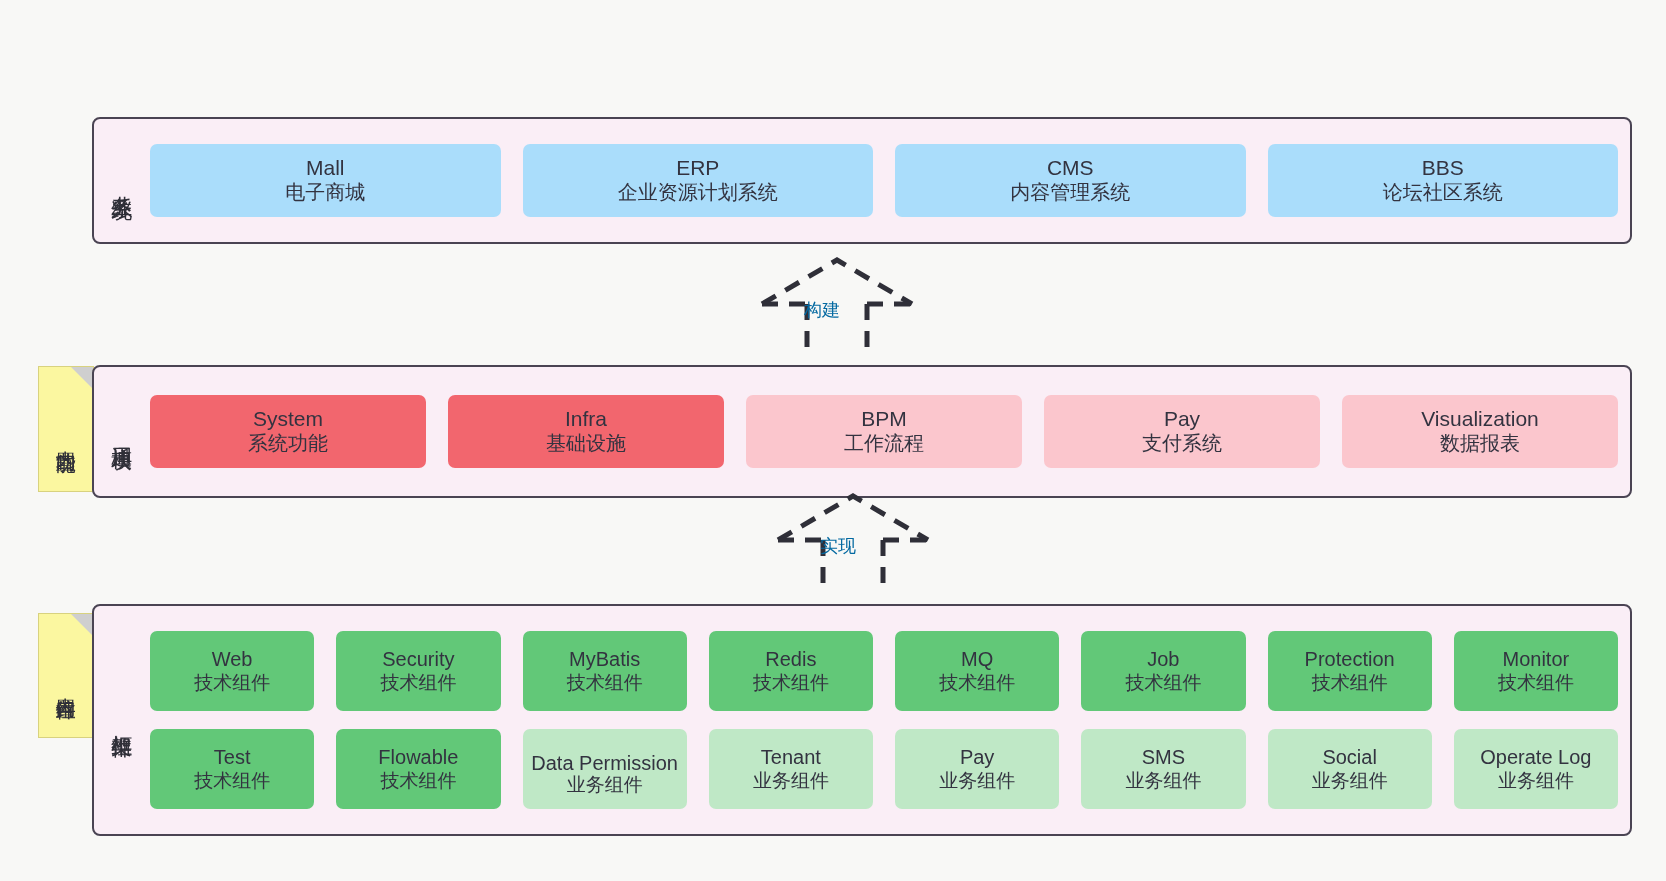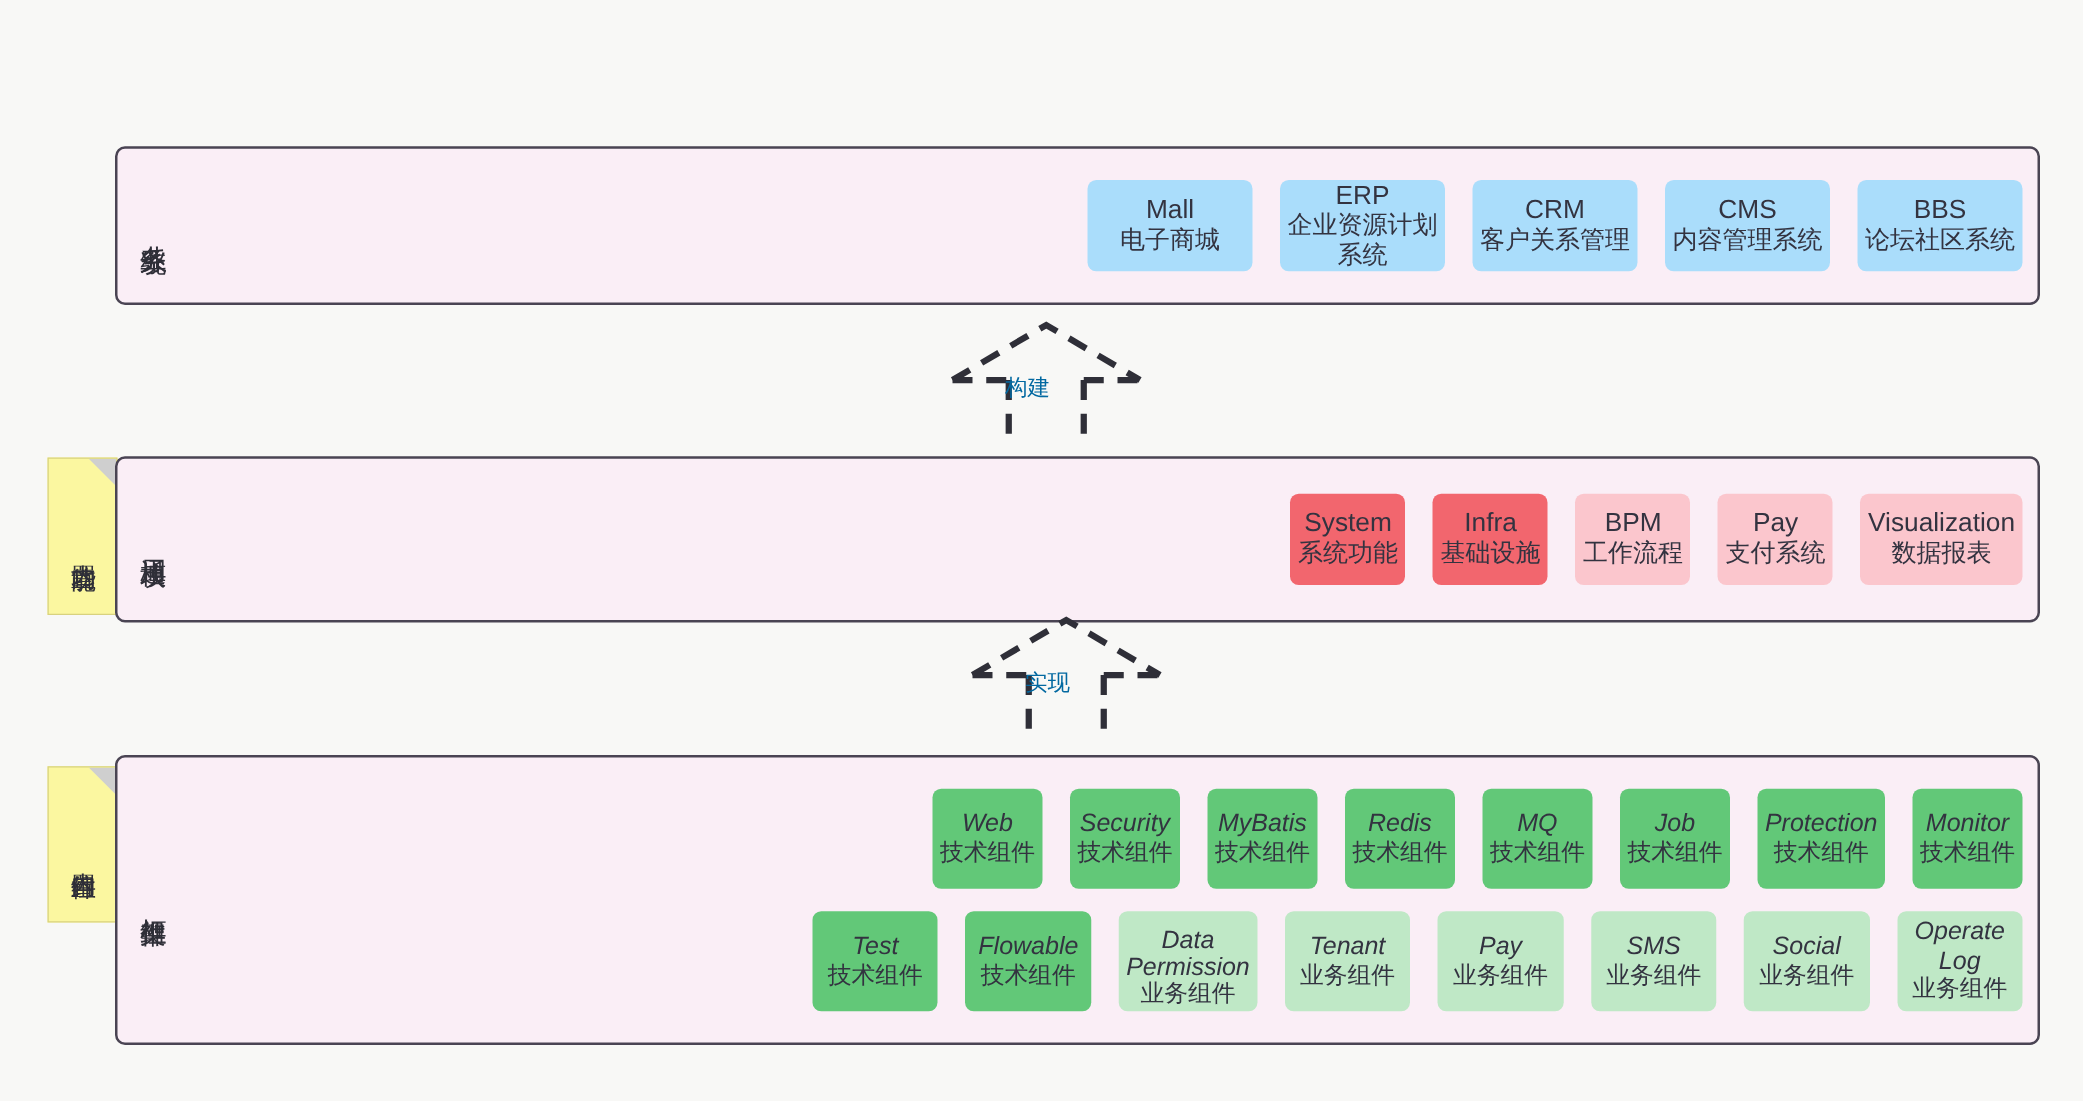--- a/index.html
+++ b/index.html
@@ -36,21 +36,20 @@
     text-orientation: upright;
     white-space: pre;
   }
   .layer-body {
     flex: 1 1 auto;
     display: flex;
     flex-direction: column;
     justify-content: center;
     gap: 18px;
     padding: 0 12px 0 0;
-    align-items: flex-end;
   }
   .row {
     display: flex;
     gap: 22px;
     align-items: stretch;
   }
   .card {
     flex: 1 1 0;
     border-radius: 7px;
     display: flex;
@@ -73,21 +72,21 @@
 
   
   #layer-business { left: 92px; top: 117px; width: 1540px; height: 127px; }
   #layer-business .row { height: 73px; }
 
   #layer-common   { left: 92px; top: 365px; width: 1540px; height: 133px; }
   #layer-common .row { height: 73px; }
 
   #layer-framework { left: 92px; top: 604px; width: 1540px; height: 232px; }
   #layer-framework .row { height: 80px; }
-  #layer-framework .card .t1 { font-size: 20px; font-style: italic; }
+  #layer-framework .card .t1 { font-size: 20px; }
   #layer-framework .card .t2 { font-size: 19px; }
   #layer-framework .card.multi .t1 { line-height: 1.1; margin-top: 11px; }
 
   
   .note {
     position: absolute;
     width: 56px;
     background: #fbf7a0;
     border: 1px solid #d8d27f;
     display: flex;
@@ -138,24 +137,20 @@
     <div class="layer-title">业务系统</div>
     <div class="layer-body">
       <div class="row">
         <div class="card c-blue">
           <span class="t1">Mall</span>
           <span class="t2">电子商城</span>
         </div>
         <div class="card c-blue">
           <span class="t1">ERP</span>
           <span class="t2">企业资源计划系统</span>
-        </div>
-        <div class="card c-blue">
-          <span class="t1">CRM</span>
-          <span class="t2">客户关系管理</span>
         </div>
         <div class="card c-blue">
           <span class="t1">CMS</span>
           <span class="t2">内容管理系统</span>
         </div>
         <div class="card c-blue">
           <span class="t1">BBS</span>
           <span class="t2">论坛社区系统</span>
         </div>
       </div>

